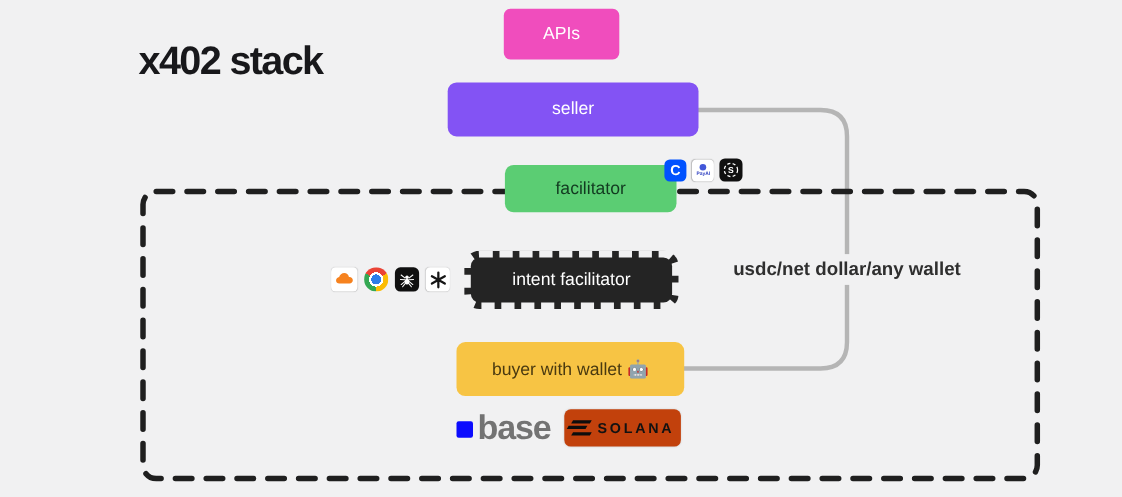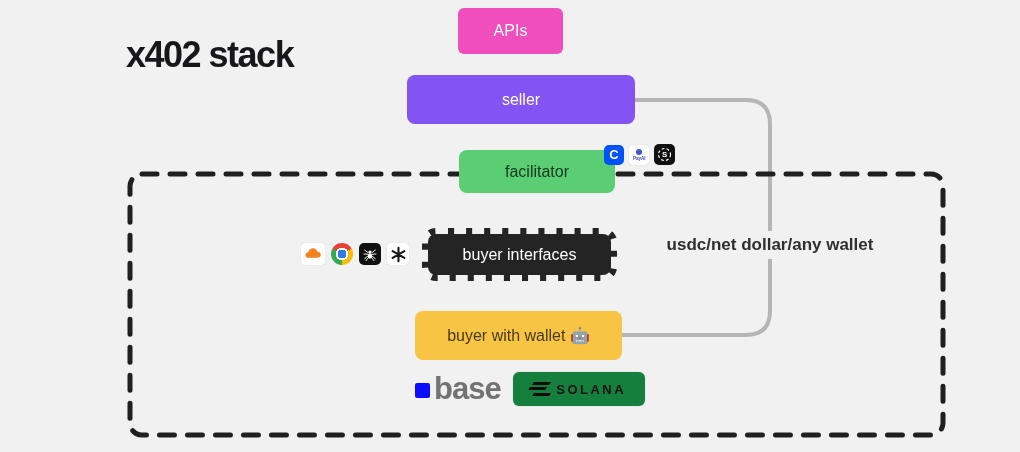--- a/index.html
+++ b/index.html
@@ -47,22 +47,22 @@
     background:
       radial-gradient(circle at 50% 50%, #2d7de9 0 4.5px, #ffffff 4.5px 6.5px, rgba(255,255,255,0) 6.5px),
       conic-gradient(from -60deg, #ea4335 0 33.3%, #fbbc05 0 66.6%, #34a853 0 100%);}
   .spider-icon{width:22px;height:22px;border-radius:5px;background:#101010;}
   .openai-icon{width:22px;height:22px;border-radius:4px;background:#fff;box-shadow:0 0 1px rgba(0,0,0,.2);}
 
   .chains{position:absolute;left:415px;top:371px;z-index:2;display:flex;align-items:center;gap:12px;}
   .base-logo{display:flex;align-items:center;gap:4px;}
   .base-square{width:15px;height:15px;background:#0c0cfe;border-radius:2px;margin-top:3px;}
   .base-word{font-size:31px;font-weight:bold;letter-spacing:-1px;color:#737373;}
-  .solana-badge{display:flex;align-items:center;justify-content:center;gap:8px;width:132px;height:34px;
-        background:#15803d;border-radius:6px;box-shadow:0 0 2px rgba(0,0,0,.12);}
+  .solana-badge{display:flex;align-items:center;justify-content:center;gap:8px;width:106px;height:34px;
+        background:#c2410c;border-radius:6px;box-shadow:0 0 2px rgba(0,0,0,.12);}
   .sol-bars{display:flex;flex-direction:column;gap:2.4px;width:17px;}
   .sol-bars span{display:block;height:3.4px;background:#0d0d0d;}
   .sol-bars span:nth-child(1){transform:skewX(-30deg) translateX(2px);}
   .sol-bars span:nth-child(2){transform:skewX(-30deg) translateX(-2px);}
   .sol-bars span:nth-child(3){transform:skewX(-30deg) translateX(2px);}
   .sol-word{font-size:13px;font-weight:bold;letter-spacing:2.5px;color:#121212;}
 </style>
 </head>
 <body>
 
@@ -123,21 +123,21 @@
     <div class="sq openai-icon">
       <svg viewBox="0 0 24 24" width="19" height="19">
         <g stroke="#161616" stroke-width="2.6" stroke-linecap="round" fill="none">
           <path d="M12 3.5 V20.5 M4.6 7.8 L19.4 16.2 M19.4 7.8 L4.6 16.2"></path>
         </g>
       </svg>
     </div>
   </div>
 
   <div class="node intent">
-    <span>buyer interfaces</span>
+    <span>intent facilitator</span>
   </div>
 
   <div class="node buyer">
     <span>buyer with wallet 🤖</span>
   </div>
 
   <div class="usdc-label">usdc/net dollar/any wallet</div>
 
   <div class="chains">
     <div class="base-logo">

